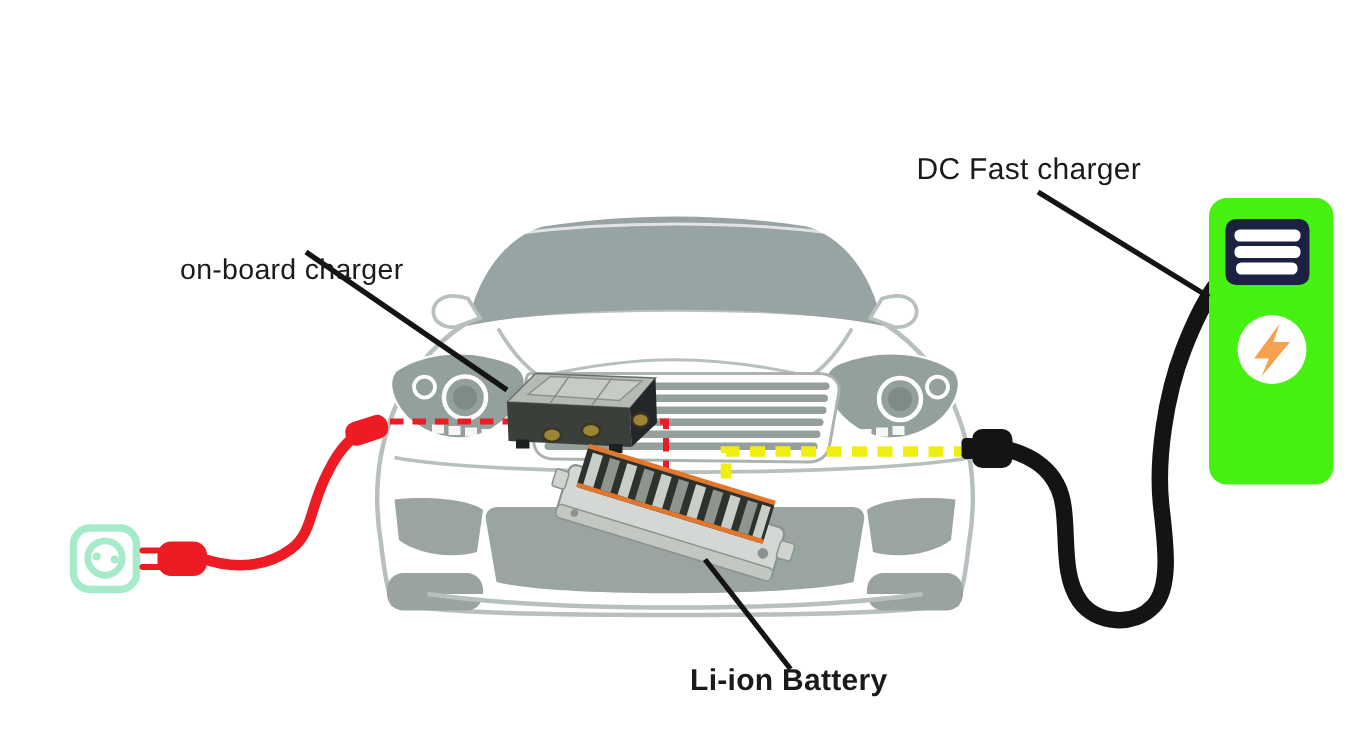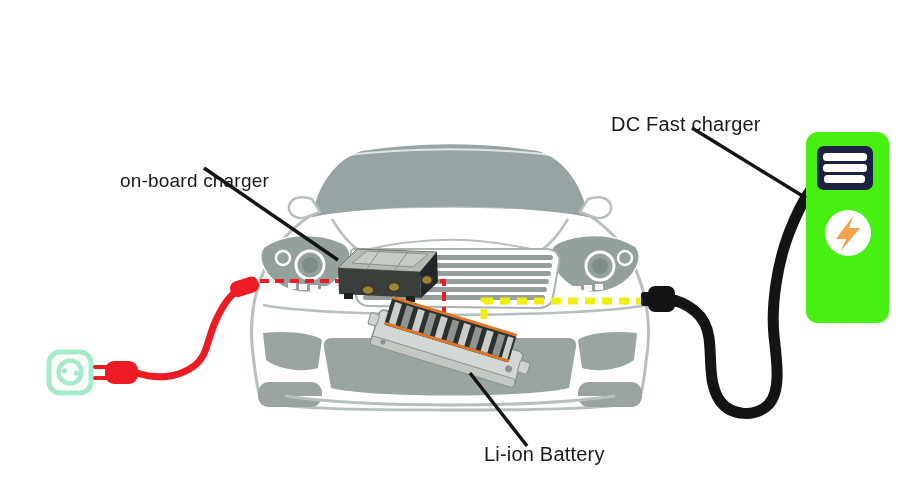--- a/index.html
+++ b/index.html
@@ -2,22 +2,22 @@
 <html><head>
 <meta charset="utf-8">
 <style>
   html,body{margin:0;padding:0;background:#ffffff;}
   #stage{position:relative;width:910px;height:489px;background:#ffffff;overflow:hidden;
          font-family:"Liberation Sans", sans-serif;}
   #stage svg{position:absolute;left:0;top:0;}
   .diagram-label{position:absolute;color:#1a1a1a;font-size:20px;font-weight:400;
                  letter-spacing:0.2px;white-space:nowrap;}
   #label-onboard{left:120px;top:141px;font-size:19px;margin-top:29px;}
-  #label-dcfast{left:611px;top:113px;}
-  #label-battery{left:484px;top:443px;}
+  #label-dcfast{left:611px;top:102px;}
+  #label-battery{left:460px;top:443px;font-weight:bold;}
 </style>
 </head>
 <body>
 
 <div id="stage">
 
 <svg width="910" height="489" viewBox="0 0 910 489">
 
   <g>
 

